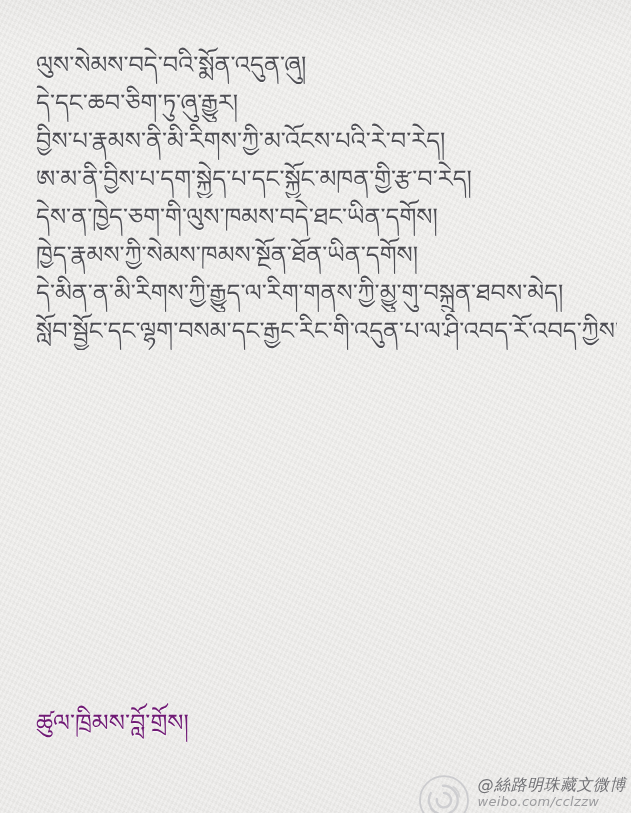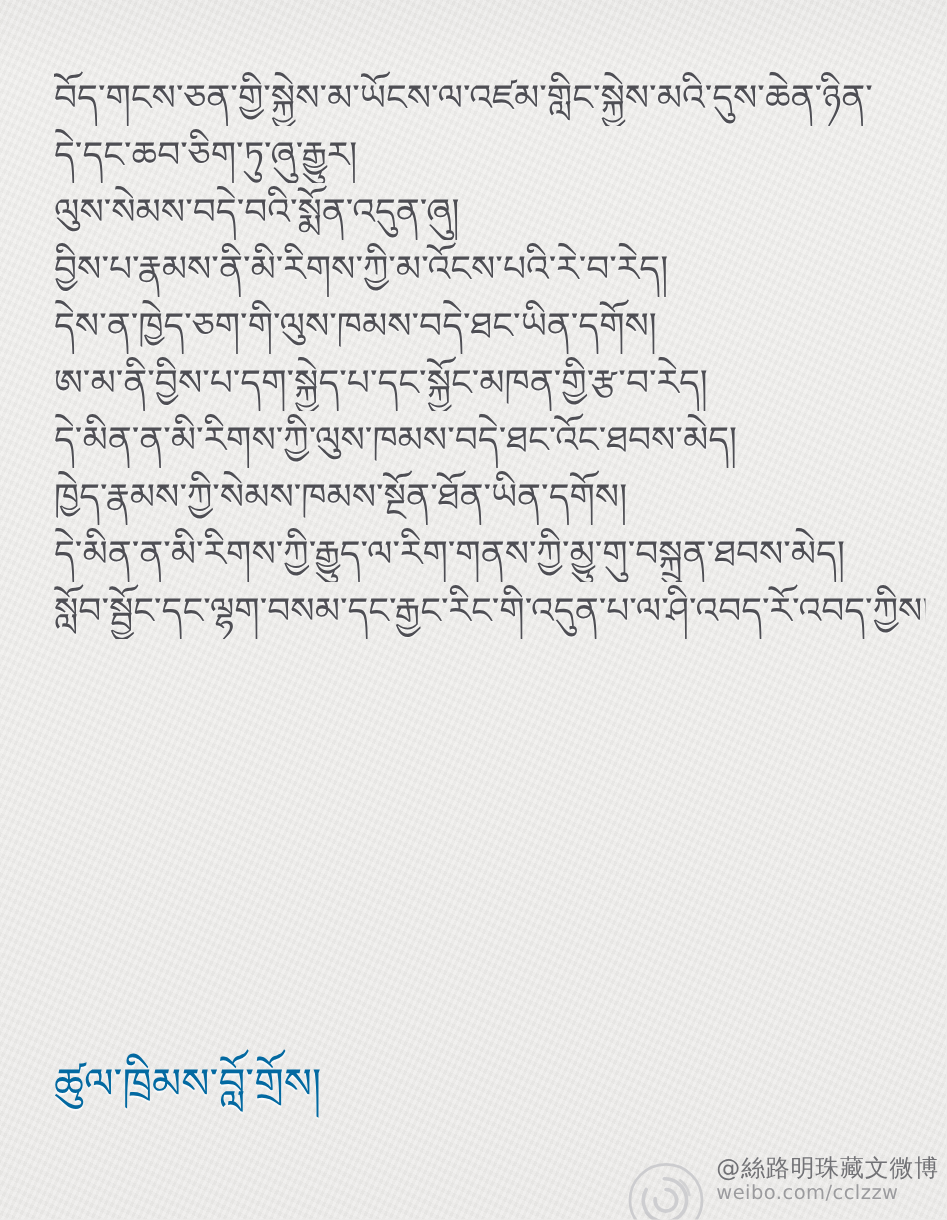--- a/index.html
+++ b/index.html
@@ -44,31 +44,32 @@
     text-shadow: 0 1px 1px rgba(255,255,255,0.85);
     white-space: nowrap;
     overflow: hidden;
   }
   .signature {
     position: absolute;
     left: 36px;
     top: 704px;
     height: 38px;
     line-height: 38px;
-    font-size: 28px;
-    color: #0369a1;
+    font-size: 24px;
+    color: #701a75;
     text-shadow: 0 1px 1px rgba(255,255,255,0.85);
     white-space: nowrap;
   }
   .watermark {
     position: absolute;
     right: 5px;
     bottom: 0;
     display: flex;
-    align-items: flex-start;
+    align-items: center;
+    font-style: italic;
   }
   .wm-logo {
     width: 60px;
     height: 60px;
     margin-bottom: -16px;
     margin-right: 4px;
     flex: none;
   }
   .wm-text {
     text-align: left;
@@ -89,27 +90,25 @@
     letter-spacing: 0.3px;
     white-space: nowrap;
   }
 </style>
 </head>
 <body>
 
 <div class="paper"></div>
 
 <div class="text-block">
-  <div class="tline">བོད་གངས་ཅན་གྱི་སྐྱེས་མ་ཡོངས་ལ་འཛམ་གླིང་སྐྱེས་མའི་དུས་ཆེན་ཉིན་</div>
+  <div class="tline">ལུས་སེམས་བདེ་བའི་སྨོན་འདུན་ཞུ།</div>
   <div class="tline">དེ་དང་ཆབ་ཅིག་ཏུ་ཞུ་རྒྱུར།</div>
-  <div class="tline">ལུས་སེམས་བདེ་བའི་སྨོན་འདུན་ཞུ།</div>
   <div class="tline">བྱིས་པ་རྣམས་ནི་མི་རིགས་ཀྱི་མ་འོངས་པའི་རེ་བ་རེད།</div>
+  <div class="tline">ཨ་མ་ནི་བྱིས་པ་དག་སྐྱེད་པ་དང་སྐྱོང་མཁན་གྱི་རྩ་བ་རེད།</div>
   <div class="tline">དེས་ན་ཁྱེད་ཅག་གི་ལུས་ཁམས་བདེ་ཐང་ཡིན་དགོས།</div>
-  <div class="tline">ཨ་མ་ནི་བྱིས་པ་དག་སྐྱེད་པ་དང་སྐྱོང་མཁན་གྱི་རྩ་བ་རེད།</div>
-  <div class="tline">དེ་མིན་ན་མི་རིགས་ཀྱི་ལུས་ཁམས་བདེ་ཐང་འོང་ཐབས་མེད།</div>
   <div class="tline">ཁྱེད་རྣམས་ཀྱི་སེམས་ཁམས་སྔོན་ཐོན་ཡིན་དགོས།</div>
   <div class="tline">དེ་མིན་ན་མི་རིགས་ཀྱི་རྒྱུད་ལ་རིག་གནས་ཀྱི་མྱུ་གུ་བསྐྲུན་ཐབས་མེད།</div>
   <div class="tline">སློབ་སྦྱོང་དང་ལྷག་བསམ་དང་རྒྱང་རིང་གི་འདུན་པ་ལ་ཤི་འབད་རོ་འབད་ཀྱིས།</div>
 </div>
 
 <div class="signature">ཚུལ་ཁྲིམས་བློ་གྲོས།</div>
 
 <div class="watermark">
   <svg class="wm-logo" viewBox="0 0 100 100" fill="none" stroke="#c9c9cc" stroke-width="4" stroke-linecap="round">
     <circle cx="50" cy="52" r="40" stroke-width="3" opacity="0.9"></circle>

